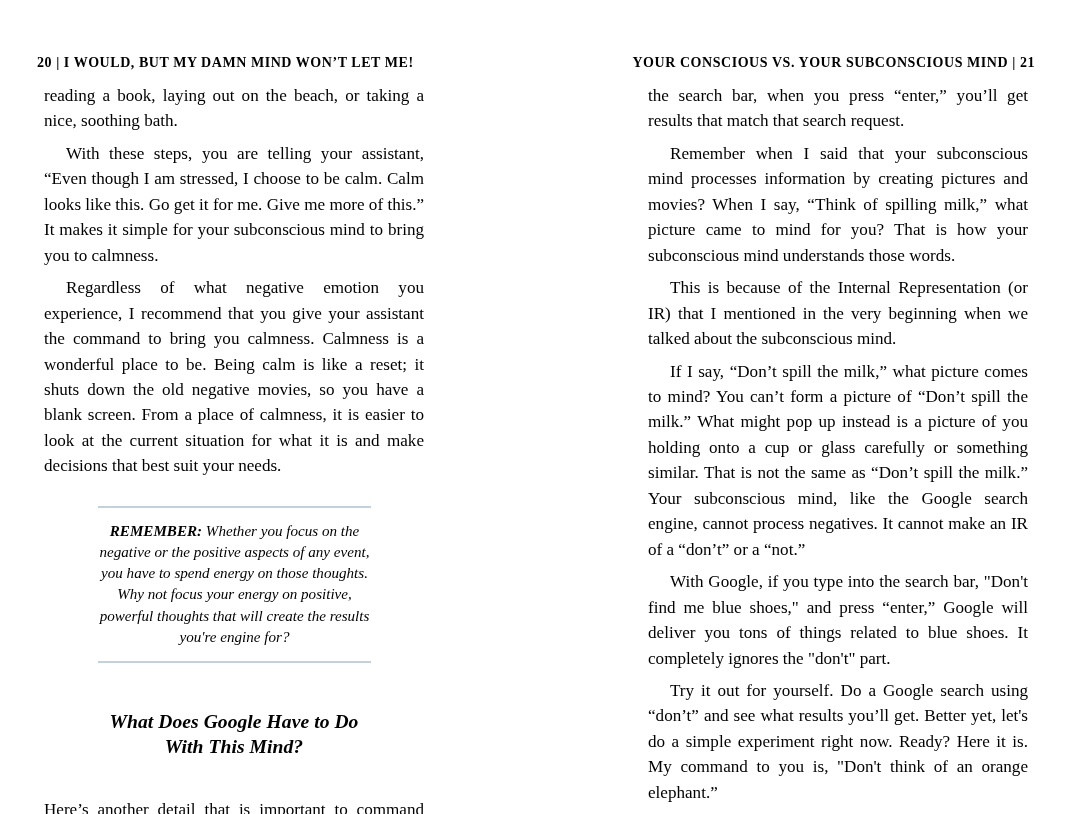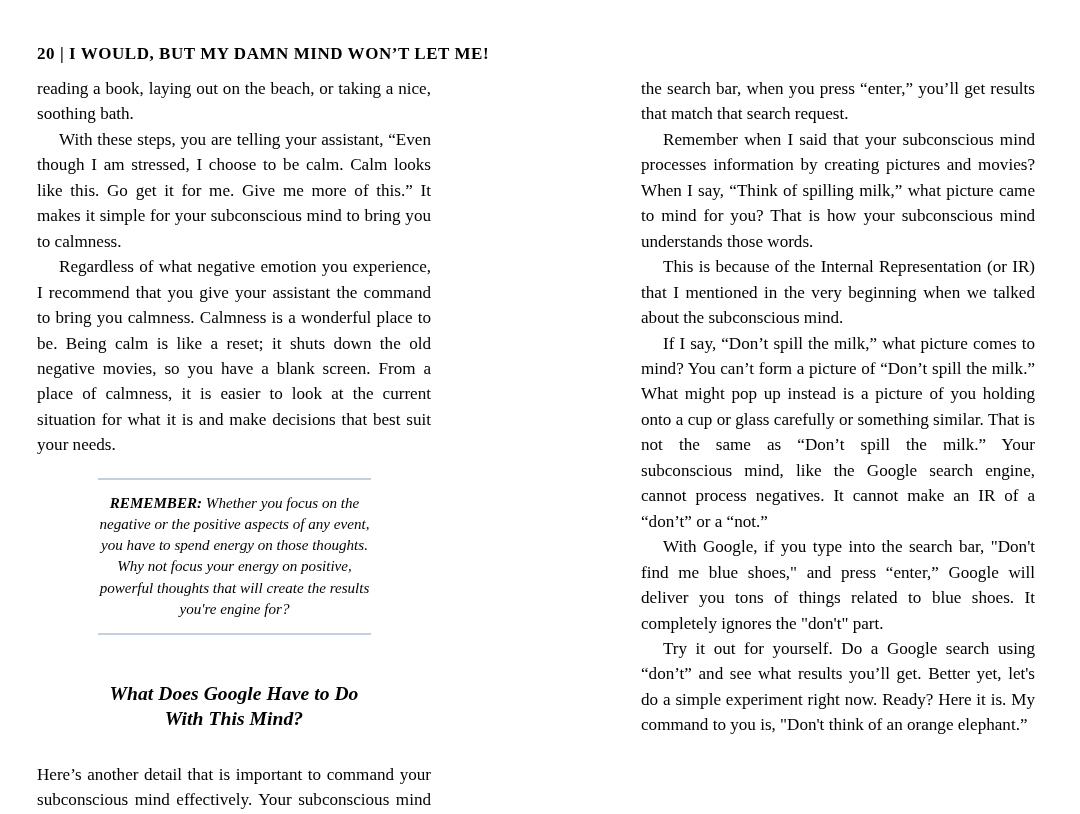--- a/index.html
+++ b/index.html
@@ -28,22 +28,22 @@
   .page {
     position: relative;
     width: 540px;
     height: 814px;
     box-sizing: border-box;
   }
 
   
   .running-head {
     position: absolute;
-    top: 44px;
-    font-size: 17px;
+    top: 55px;
+    font-size: 14px;
     font-weight: bold;
     letter-spacing: 0.55px;
     line-height: 1.2;
     white-space: nowrap;
     color: #000;
   }
   .page-left .running-head { left: 37px; text-align: left; }
   .page-right .running-head { right: 45px; text-align: right; }
 
   
@@ -54,21 +54,21 @@
   .page-left .column {
     left: 37px;
     width: 394px;
   }
   .page-right .column {
     left: 101px;
     width: 394px;
   }
 
   p.body-text {
-    margin: 0;
+    margin: 7px;
     font-size: 17.1px;
     line-height: 25.45px;
     text-align: justify;
     text-justify: inter-word;
     text-indent: 22px;
     hyphens: none;
     -webkit-hyphens: none;
   }
   p.body-text.no-indent { text-indent: 0; }
   p.body-text.last-line-left { text-align-last: left; }
@@ -151,20 +151,21 @@
 
       <div class="gap-after-heading"></div>
 
       <p class="body-text no-indent last-line-left">Here’s another detail that is important to command your subconscious mind effectively. Your subconscious mind is like a Google search engine. Whatever you type into</p>
 
     </div>
   </div>
 
   <div class="page page-right">
 
+    <div class="running-head">YOUR CONSCIOUS VS. YOUR SUBCONSCIOUS MIND | 21</div>
 
     <div class="column">
 
       <p class="body-text no-indent last-line-left">the search bar, when you press “enter,” you’ll get results that match that search request.</p>
 
 
       <p class="body-text last-line-left">Remember when I said that your subconscious mind processes information by creating pictures and movies? When I say, “Think of spilling milk,” what picture came to mind for you? That is how your subconscious mind understands those words.</p>
 
       <p class="body-text last-line-left">This is because of the Internal Representation (or IR) that I mentioned in the very beginning when we talked about the subconscious mind.</p>
 

